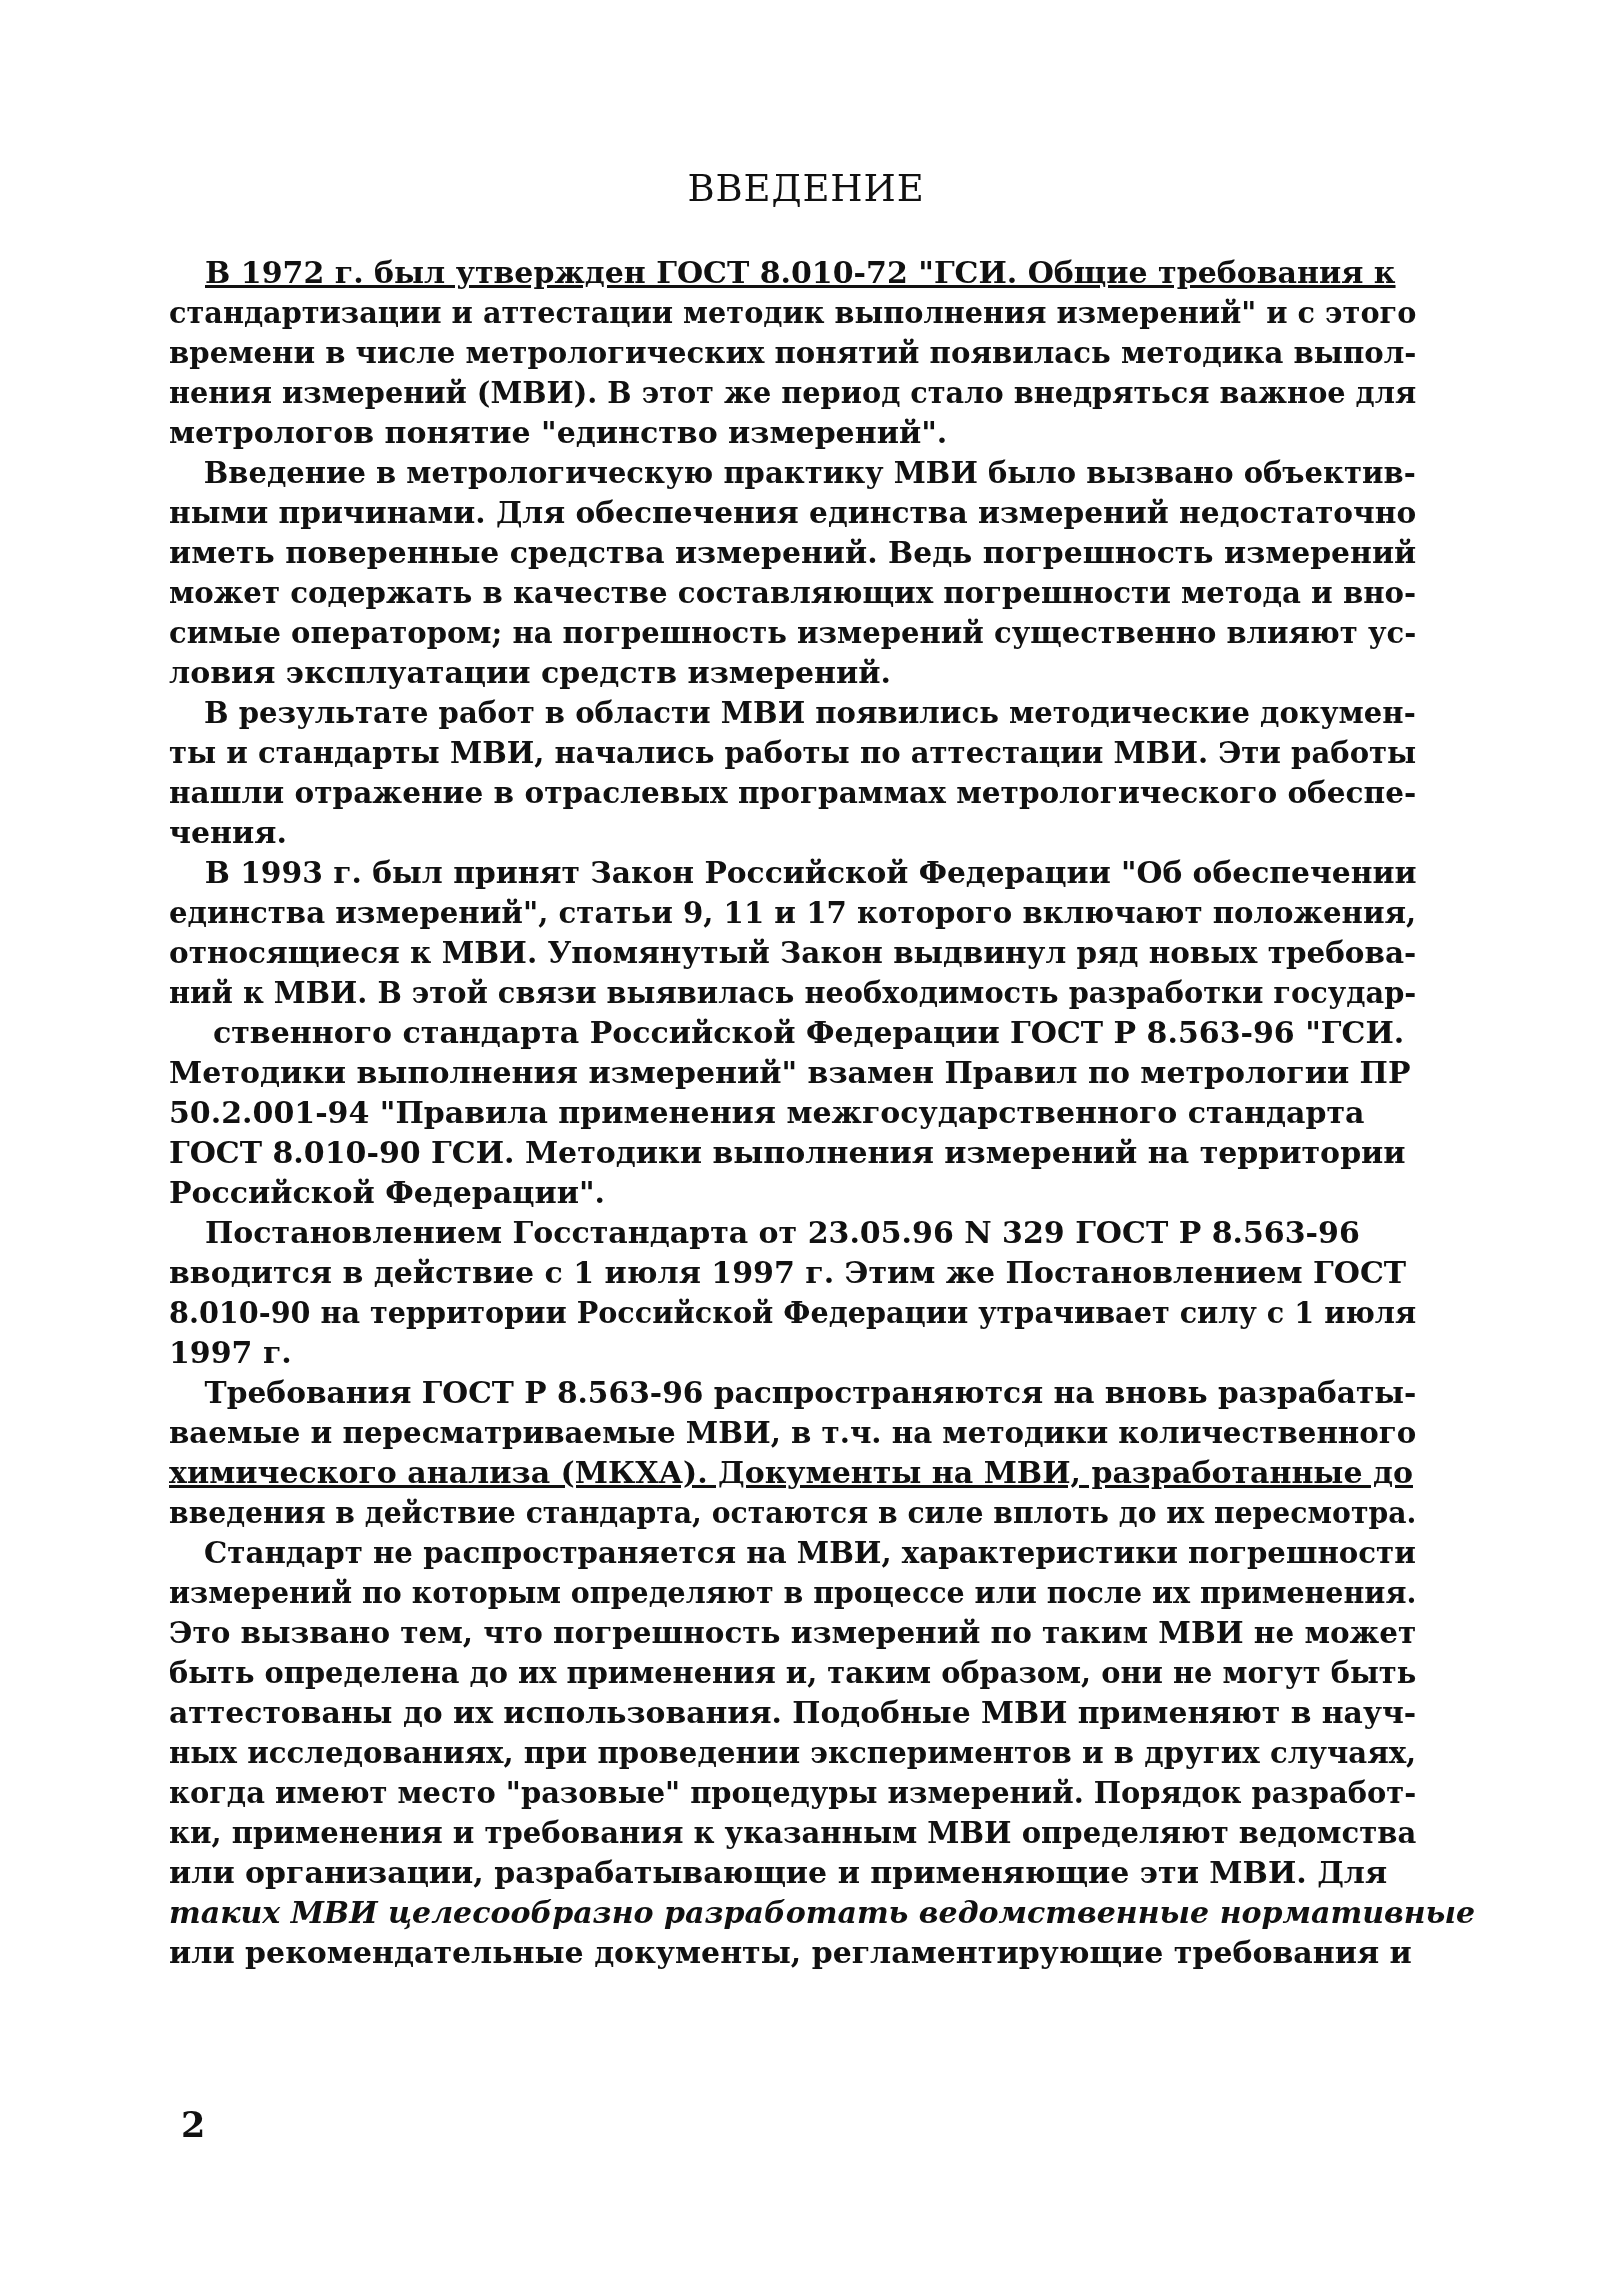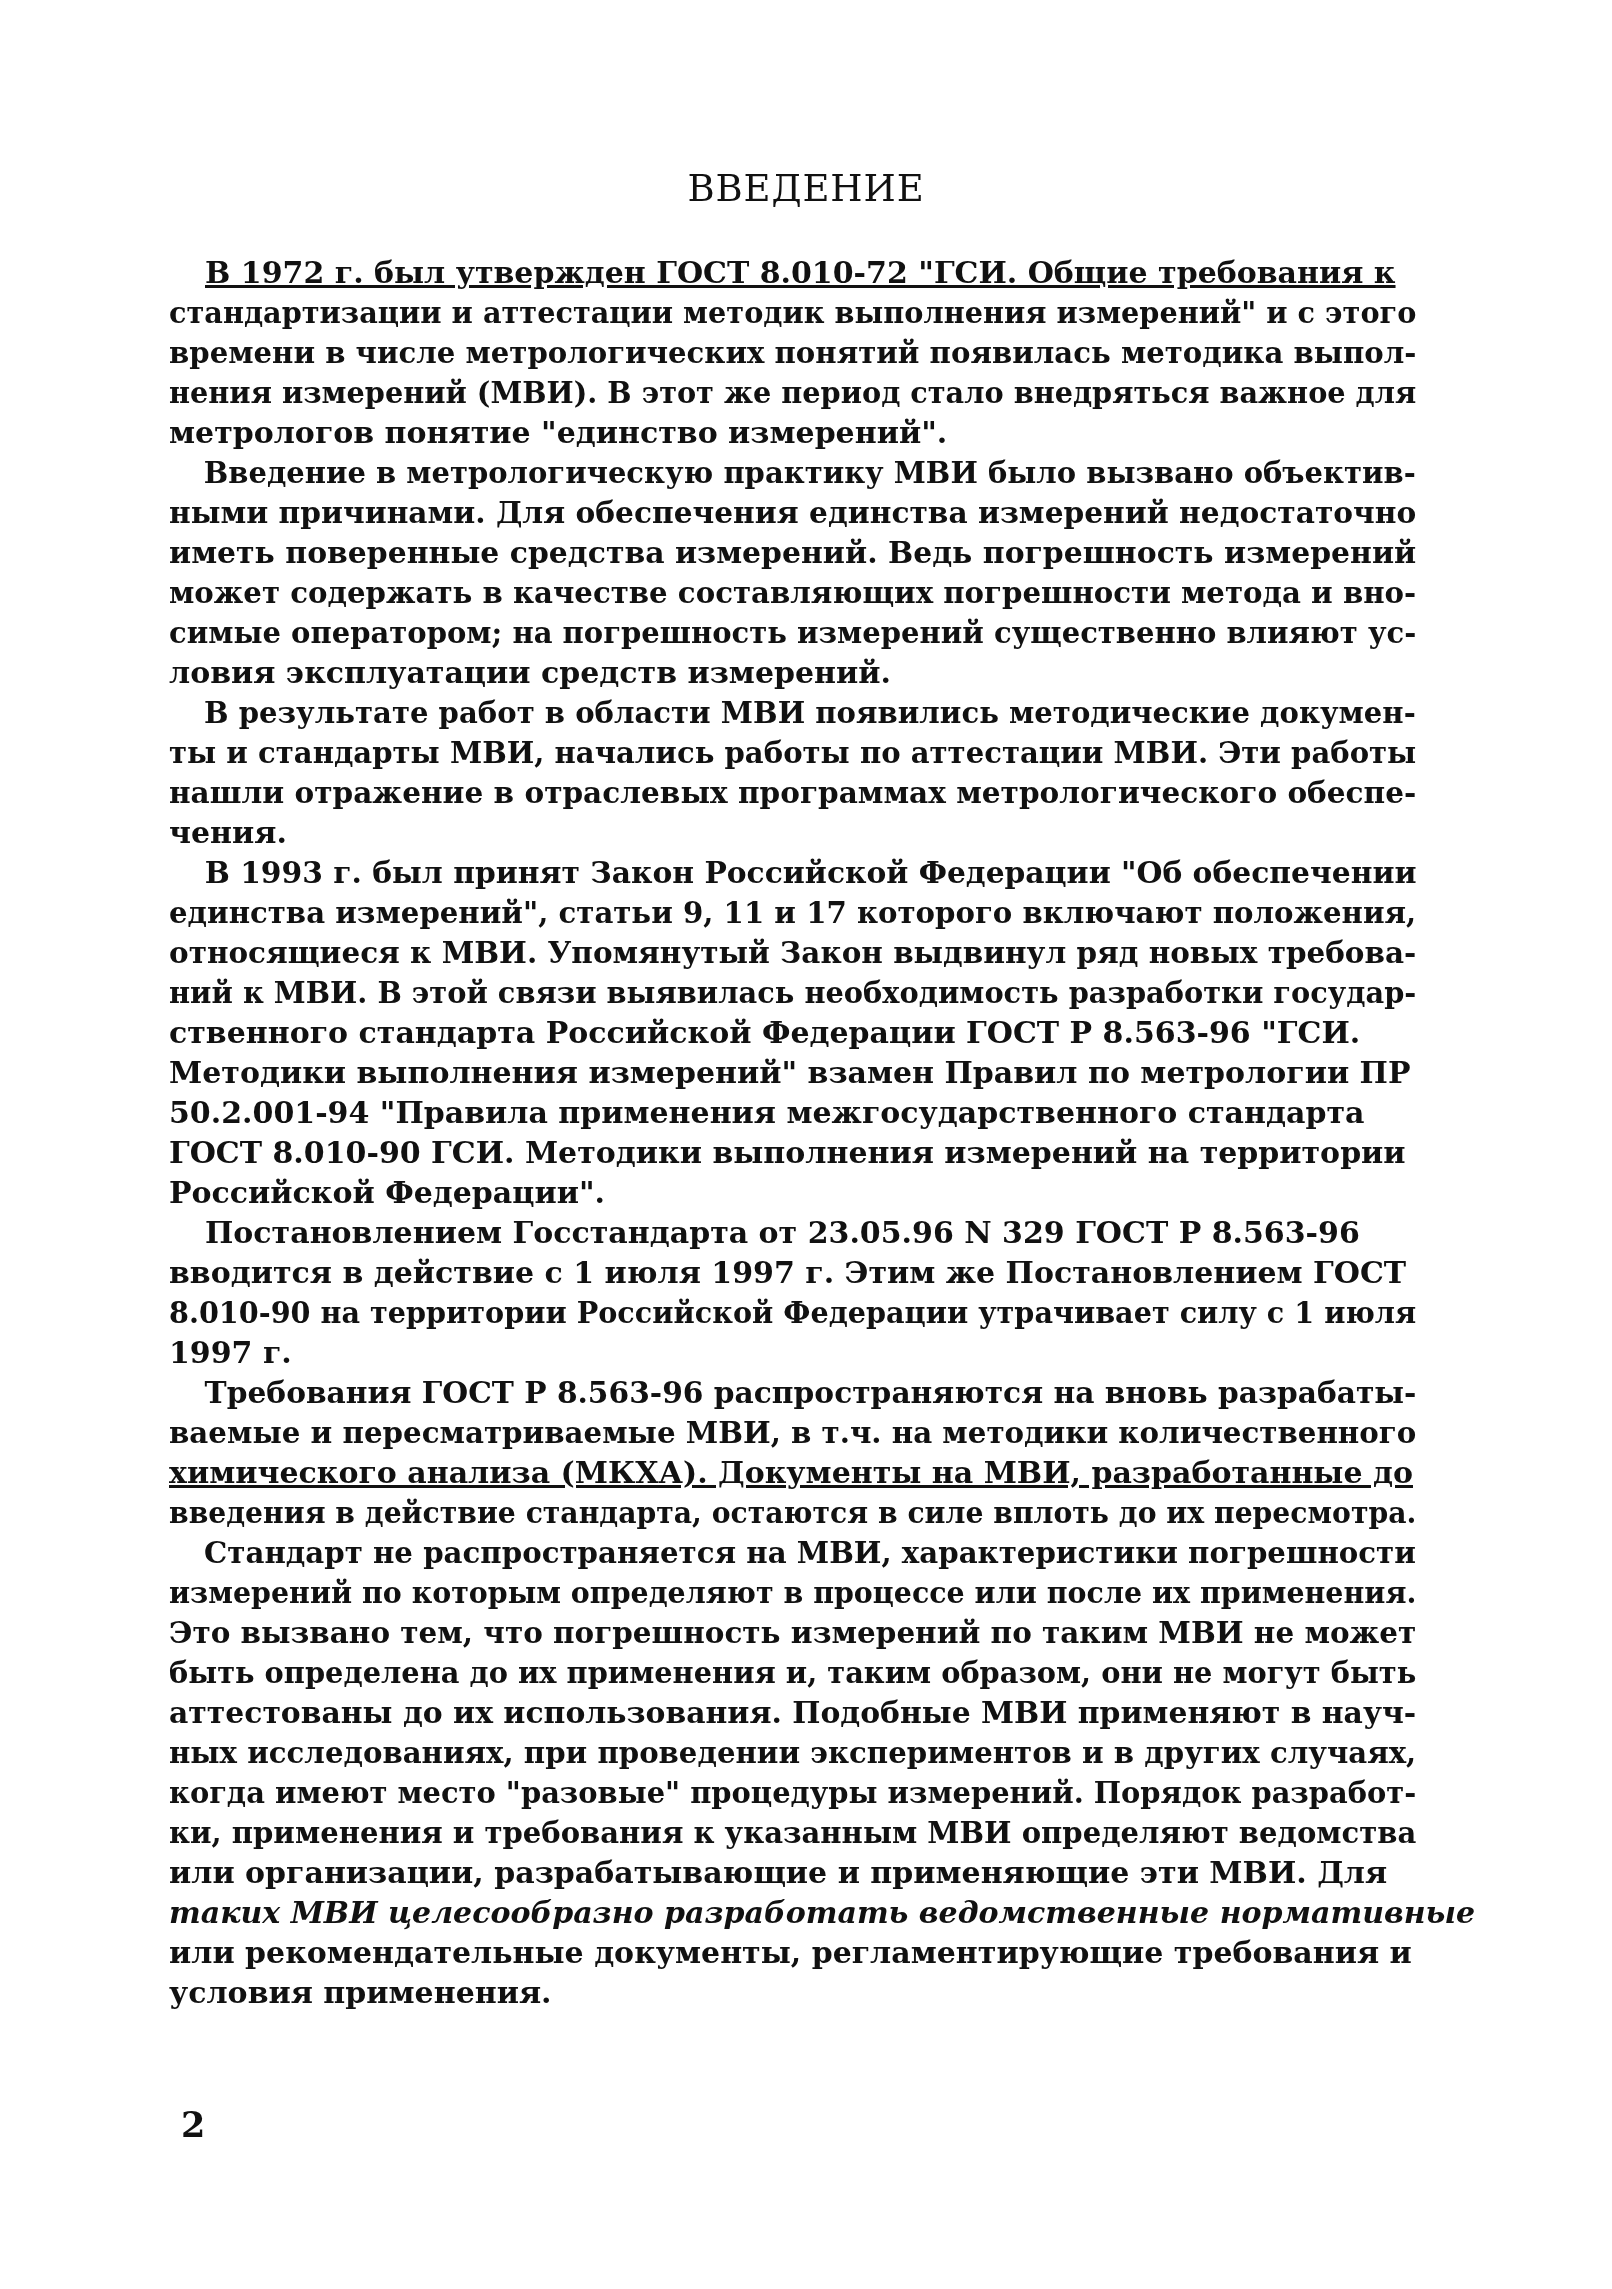--- a/index.html
+++ b/index.html
@@ -54,21 +54,21 @@
         <div class="line first" style="transform: scaleX(0.9702); width: 1304px; text-align: left; text-align-last: left;">В результате работ в области МВИ появились методические докумен-</div>
         <div class="line" style="transform: scaleX(0.9701); width: 1305px; text-align: left; text-align-last: left;">ты и стандарты МВИ, начались работы по аттестации МВИ. Эти работы</div>
         <div class="line" style="transform: scaleX(0.9848); width: 1286px; text-align: left; text-align-last: left;">нашли отражение в отраслевых программах метрологического обеспе-</div>
         <div class="line last">чения.</div>
       </div>
       <div>
         <div class="line first" style="transform: scaleX(0.9911); width: 1277px; text-align: left; text-align-last: left;">В 1993 г. был принят Закон Российской Федерации "Об обеспечении</div>
         <div class="line" style="transform: scaleX(0.9727); width: 1302px; text-align: left; text-align-last: left;">единства измерений", статьи 9, 11 и 17 которого включают положения,</div>
         <div class="line" style="transform: scaleX(0.9815); width: 1290px; text-align: left; text-align-last: left;">относящиеся к МВИ. Упомянутый Закон выдвинул ряд новых требова-</div>
         <div class="line" style="transform: scaleX(0.9611); width: 1318px; text-align: left; text-align-last: left;">ний к МВИ. В этой связи выявилась необходимость разработки государ-</div>
-        <div class="line" style="word-spacing: 0px; text-align: left; text-align-last: left;">ственного стандарта Российской Федерации ГОСТ Р 8.563-96 "ГСИ.</div>
+        <div class="line" style="word-spacing: 0px; text-align: left; text-align-last: left; margin-left: 44px;">ственного стандарта Российской Федерации ГОСТ Р 8.563-96 "ГСИ.</div>
         <div class="line" style="word-spacing: 0px; text-align: left; text-align-last: left;">Методики выполнения измерений" взамен Правил по метрологии ПР</div>
         <div class="line" style="word-spacing: 0px; text-align: left; text-align-last: left;">50.2.001-94 "Правила применения межгосударственного стандарта</div>
         <div class="line" style="word-spacing: 0px; text-align: center; text-align-last: left;">ГОСТ 8.010-90 ГСИ. Методики выполнения измерений на территории</div>
         <div class="line last">Российской Федерации".</div>
       </div>
       <div>
         <div class="line first" style="word-spacing: 0px; text-align: left; text-align-last: left;">Постановлением Госстандарта от 23.05.96 N 329 ГОСТ Р 8.563-96</div>
         <div class="line" style="word-spacing: 0px; text-align: left; text-align-last: left;">вводится в действие с 1 июля 1997 г.  Этим же Постановлением ГОСТ</div>
         <div class="line" style="transform: scaleX(0.9552); width: 1326px; text-align: left; text-align-last: left;">8.010-90 на территории Российской Федерации утрачивает силу с 1 июля</div>
         <div class="line last">1997 г.</div>
@@ -84,18 +84,17 @@
         <div class="line" style="transform: scaleX(0.9483); width: 1335px; text-align: left; text-align-last: left;">измерений по которым определяют в процессе или после их применения.</div>
         <div class="line" style="transform: scaleX(0.9815); width: 1290px; text-align: left; text-align-last: left;">Это вызвано тем, что погрешность измерений по таким МВИ не может</div>
         <div class="line" style="transform: scaleX(0.961); width: 1318px; text-align: left; text-align-last: left;">быть определена до их применения и, таким образом, они не могут быть</div>
         <div class="line" style="transform: scaleX(0.9939); width: 1274px; text-align: left; text-align-last: left;">аттестованы до их использования.  Подобные МВИ применяют в науч-</div>
         <div class="line" style="transform: scaleX(0.9726); width: 1302px; text-align: left; text-align-last: left;">ных исследованиях, при проведении экспериментов и в других случаях,</div>
         <div class="line" style="transform: scaleX(0.9636); width: 1314px; text-align: left; text-align-last: left;">когда имеют место "разовые" процедуры измерений. Порядок разработ-</div>
         <div class="line" style="transform: scaleX(0.9686); width: 1307px; text-align: left; text-align-last: left;">ки, применения и требования к указанным МВИ определяют ведомства</div>
         <div class="line" style="word-spacing: 0px; text-align: center; text-align-last: left;">или организации, разрабатывающие и применяющие эти МВИ. Для</div>
         <div class="line" style="word-spacing: 0px; text-align: right; text-align-last: left; font-style: italic;">таких МВИ целесообразно разработать ведомственные нормативные</div>
         <div class="line" style="word-spacing: 0px; text-align: left; text-align-last: left;">или рекомендательные документы, регламентирующие требования и</div>
-        <div class="line last">условия применения.</div>
       </div>
     </div>
   <div class="pagenum">2</div>
 </div>
 
 
 </body></html>

